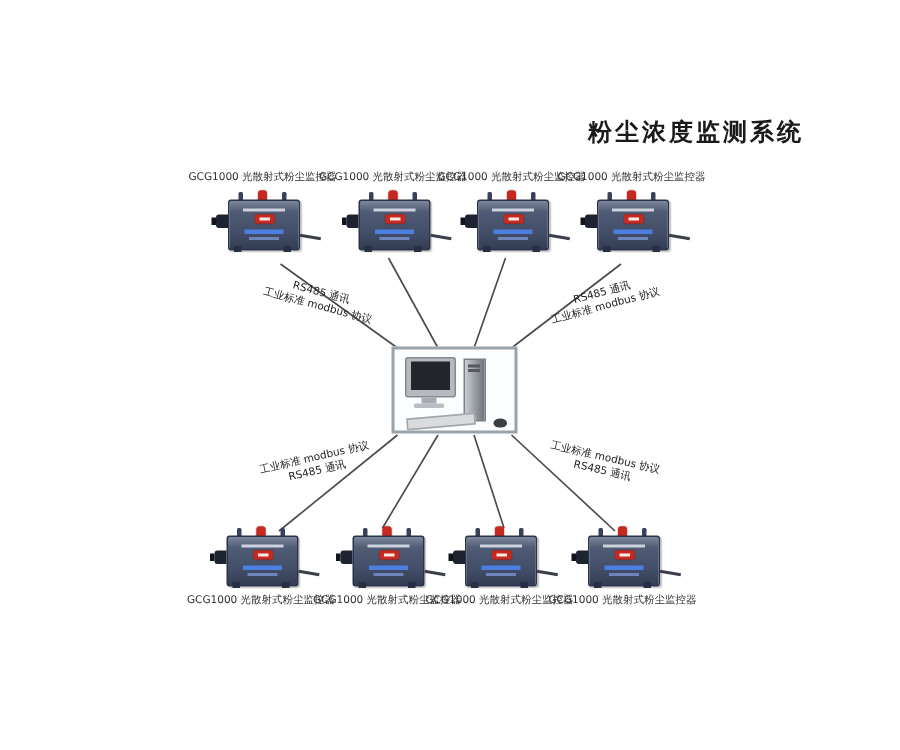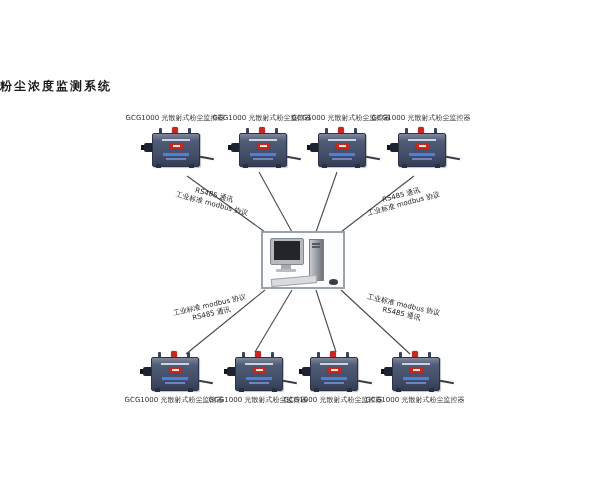--- a/index.html
+++ b/index.html
@@ -1,20 +1,20 @@
 <!DOCTYPE html>
 <html style="--line: #4a4a4a; --title: #1a1a1a; --bg: #ffffff; --red: #c8281e; --blue: #4d7fe0;"><head>
 <meta charset="utf-8">
 <style>
   html,body{margin:0;padding:0;}
   body{font-family:"DejaVu Sans","Liberation Sans",sans-serif;background:#fff;}
   #canvas{position:relative;width:600px;height:500px;background:var(--bg,#fff);overflow:hidden;}
 
-  .title{position:absolute;left:0;top:78px;width:536px;text-align:left;
-    font-size:12px;font-weight:bold;letter-spacing:2px;color:var(--title,#1a1a1a);}
+  .title{position:absolute;left:0;top:78px;width:536px;text-align:right;
+    font-size:16px;font-weight:bold;letter-spacing:2px;color:var(--title,#1a1a1a);}
 
   svg.lines{position:absolute;left:0;top:0;pointer-events:none;}
   .conn{stroke:var(--line,#4a4a4a);stroke-width:1.1;}
 
   
   .device{position:absolute;width:52px;height:46px;}
   .post{position:absolute;top:1px;width:3px;height:6px;background:#39425a;border-radius:1px;}
   .post.p1{left:10px;} .post.p2{right:10px;}
   .cap{position:absolute;top:0;left:23px;width:6px;height:7px;background:var(--red,#c8281e);
     border-radius:2px 2px 0 0;box-shadow:0 0 1px #7d130d;}

